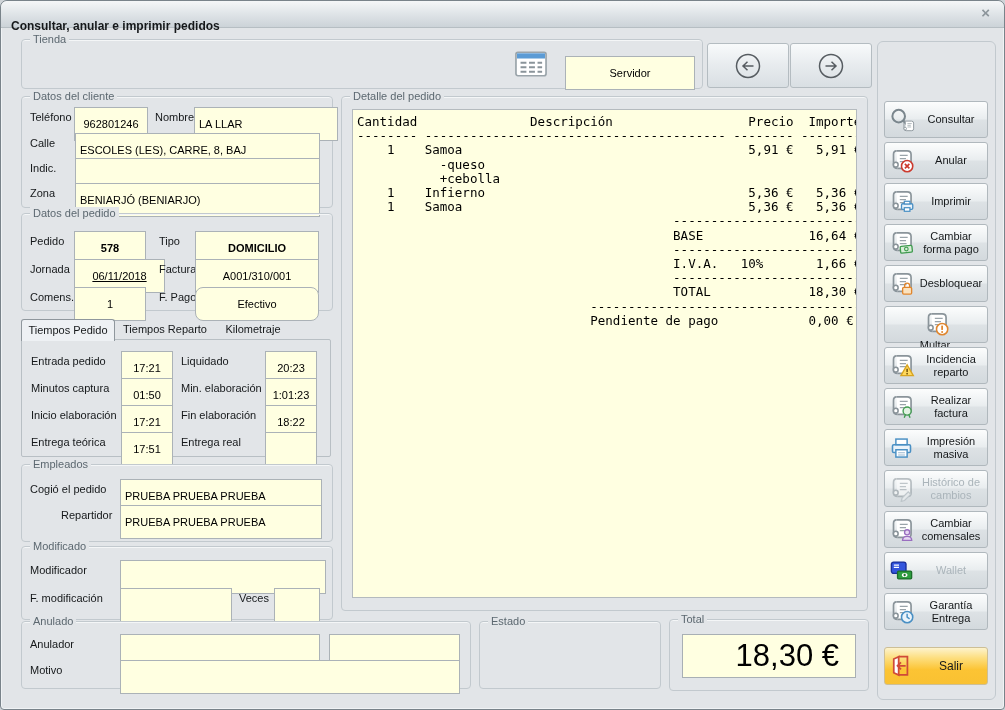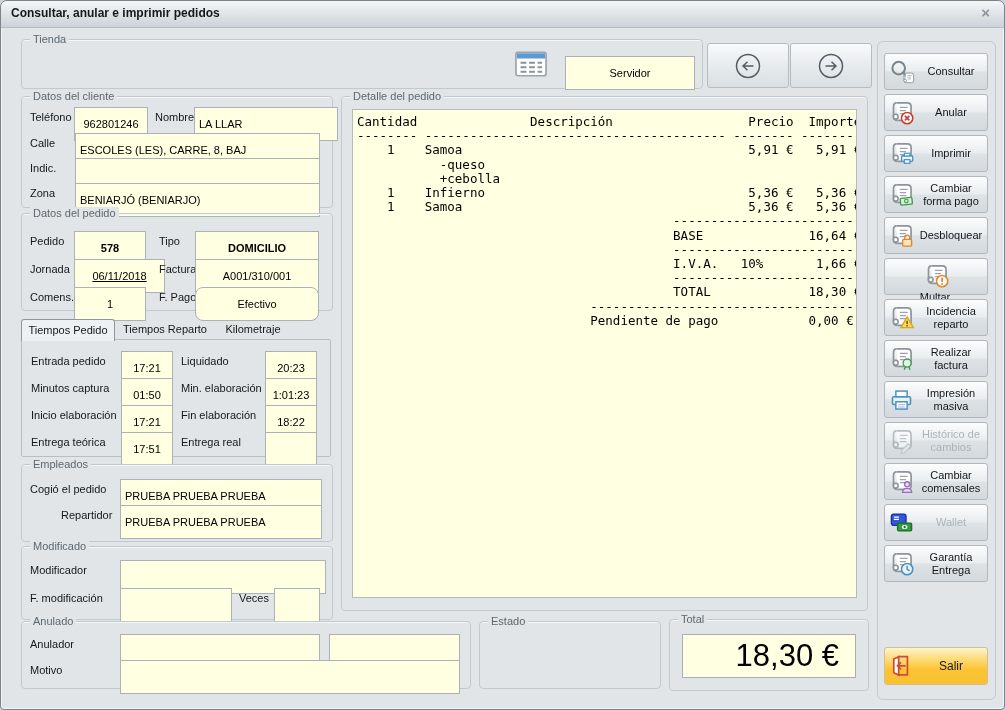--- a/index.html
+++ b/index.html
@@ -2,21 +2,21 @@
 <html><head>
 <meta charset="utf-8">
 <style>
   html,body{margin:0;padding:0;background:#cfd4d8;font-family:"Liberation Sans",sans-serif;}
   .window{position:relative;width:1003px;height:708px;margin:0;background:#e2e5e8;
     border:1px solid #79838a;border-radius:7px 7px 4px 4px;overflow:hidden;
     box-shadow:inset 0 0 0 1px #f0f3f5;}
   .titlebar{position:absolute;left:0;top:0;width:100%;height:26px;
     background:linear-gradient(#f5f7f8,#dde2e6 55%,#ccd3d8);
     border-bottom:1px solid #b6bec3;border-radius:6px 6px 0 0;}
-  .title{position:absolute;left:10px;top:5px;font-size:12px;font-weight:bold;color:#15181a;}
+  .title{position:absolute;left:10px;top:18px;font-size:12px;font-weight:bold;color:#15181a;}
   .close{position:absolute;right:14px;top:3px;font-size:15px;font-weight:bold;color:#8d969c;cursor:default;}
   .client{position:absolute;left:0;top:26px;width:1003px;height:682px;}
   .gb{position:absolute;border:1px solid #c2c9ce;border-radius:4px;box-shadow:0 1px 0 #f4f6f7 inset;}
   .gbl{position:absolute;top:-7px;left:8px;background:#e2e5e8;padding:0 3px;font-size:11px;color:#5c6870;line-height:12px;}
   .lbl{position:absolute;font-size:11px;color:#15181a;white-space:nowrap;}
   .field{position:absolute;height:20px;box-sizing:border-box;background:#ffffe1;border:1px solid #abb2b7;
     font-size:11px;color:#000;display:flex;align-items:center;padding:16px 4px;white-space:nowrap;overflow:hidden;}
   .ctr{justify-content:center;}
   .bold{font-weight:bold;}
   .combo{position:absolute;box-sizing:border-box;background:#ffffe1;border:1px solid #b9c0c4;
@@ -30,21 +30,21 @@
   .pre{position:absolute;background:#ffffe1;border:1px solid #b4babe;margin:0;
     font-family:"DejaVu Sans Mono",monospace;font-size:12.5px;line-height:14.2px;color:#000;
     padding:5px 0 0 4px;box-sizing:border-box;overflow:hidden;}
   .tabs{position:absolute;}
   .tab{position:absolute;top:0;height:21px;font-size:11px;color:#15181a;text-align:center;line-height:21px;}
   .tab.active{background:#eef1f4;border:1px solid #8f979d;border-bottom:none;border-radius:3px 3px 0 0;z-index:2;}
   .tabpane{position:absolute;left:0;top:20px;border:1px solid #b8bfc4;border-radius:0 2px 2px 2px;background:transparent;}
   .sidebar{position:absolute;border:1px solid #c2c9ce;border-radius:6px;}
   .sbtn{position:absolute;left:6px;width:104px;height:37px;box-sizing:border-box;
     border:1px solid #b0b8bd;border-radius:3px;display:flex;align-items:center;
-    background:linear-gradient(#fcfdfd,#e9edef 48%,#dde2e5 52%,#d3d9dd);}
+    background:linear-gradient(#fcfdfd,#e9edef 48%,#dde2e5 52%,#d3d9dd);margin-top:48px;}
   .sicon{width:32px;height:28px;display:flex;align-items:center;justify-content:center;flex:0 0 32px;}
   .slabel{flex:1;text-align:center;font-size:11px;line-height:12.5px;color:#15181a;padding-right:2px;}
   .sbtn.disabled .slabel{color:#aab4ba;}
   .sbtn.icon-dim .sicon{opacity:.55;}
   .salir{position:absolute;left:6px;width:104px;height:38px;box-sizing:border-box;border:1px solid #cdbf96;border-radius:3px;
     display:flex;align-items:center;background:linear-gradient(180deg,#fdf3cd 0%,#fdde7e 28%,#fcc434 60%,#f9c132 100%);}
   .salir .slabel{font-size:12px;}
   .bigtotal{position:absolute;box-sizing:border-box;background:#ffffe1;border:1px solid #a8afb4;
     font-size:31px;color:#000;display:flex;align-items:center;justify-content:flex-end;padding-right:16px;}
 </style>

